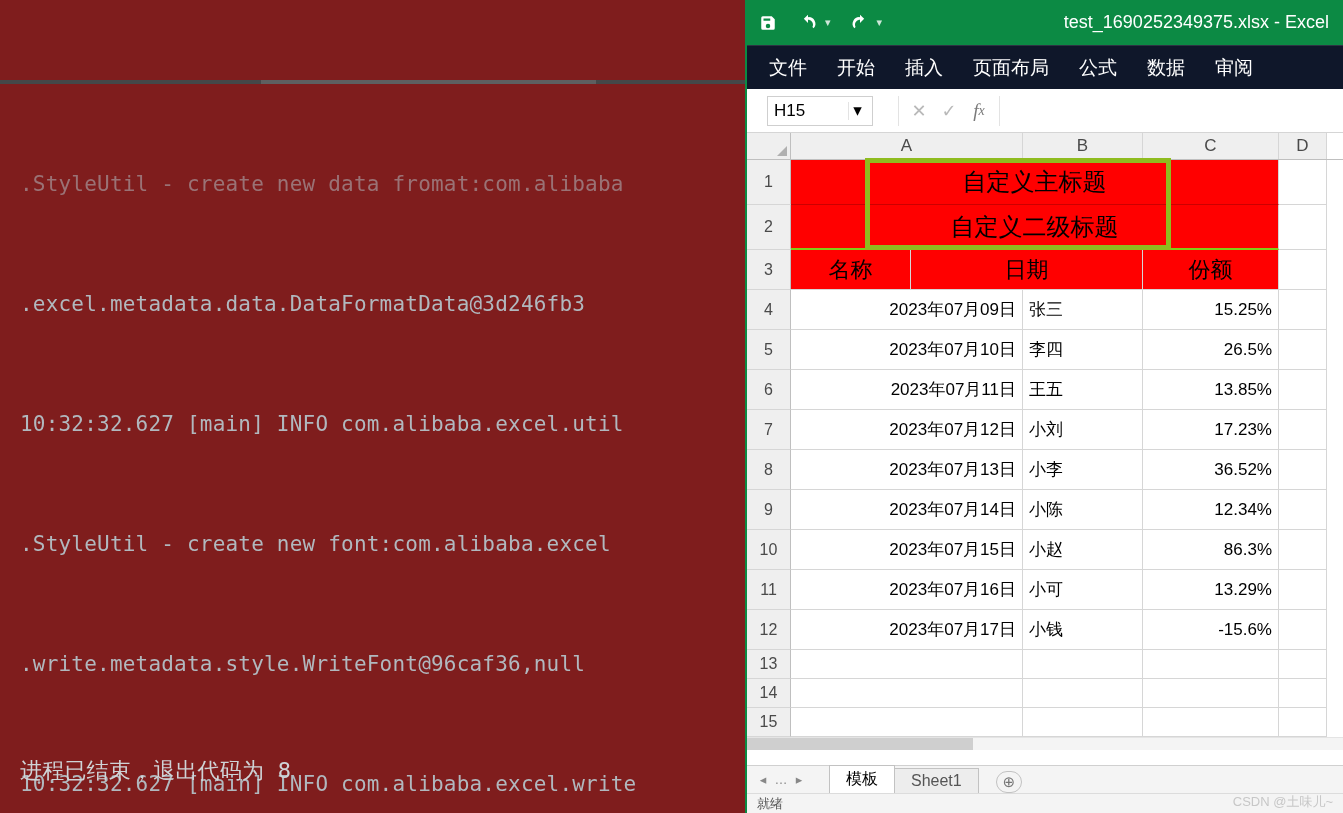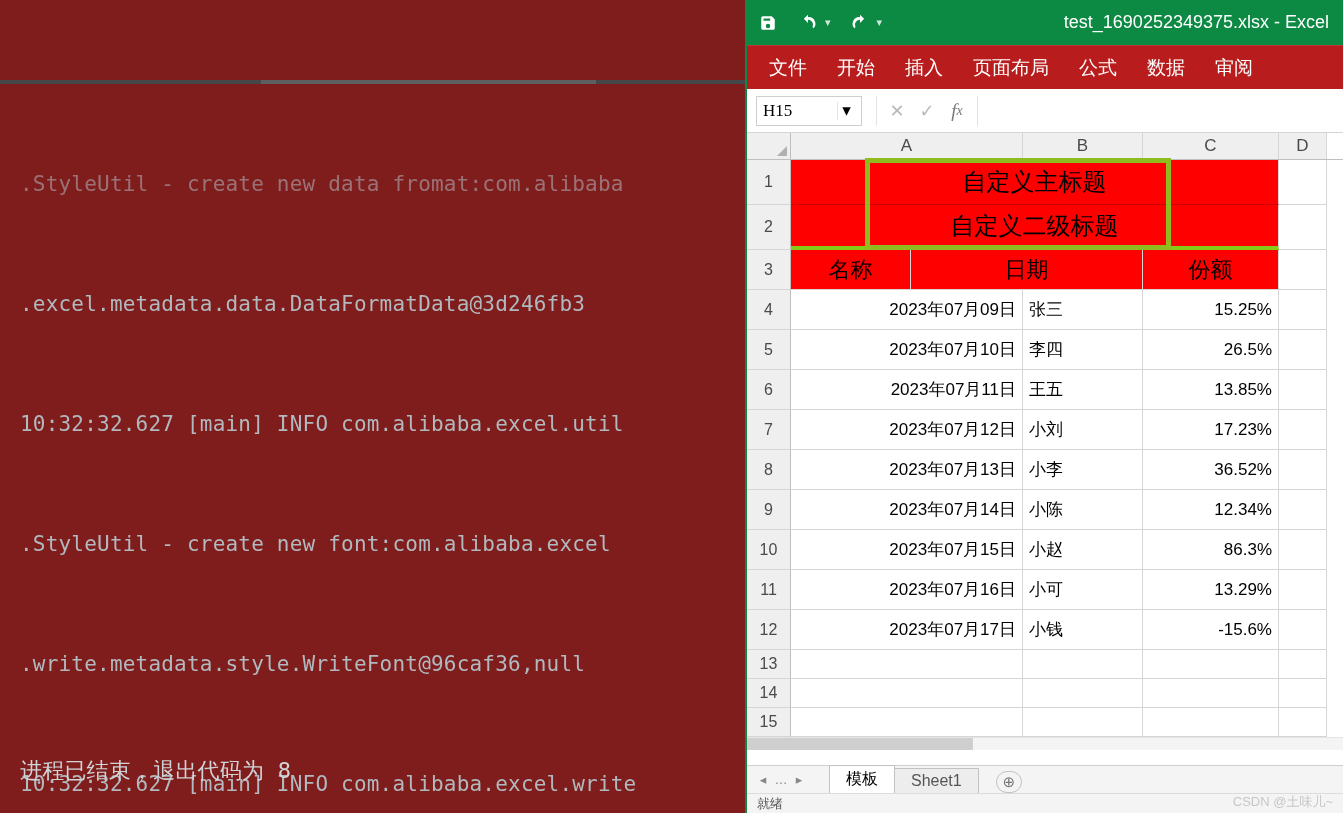--- a/index.html
+++ b/index.html
@@ -26,25 +26,25 @@
   }
   .titlebar {
     height: 45px; background: #0c8a44; color:#fff; display:flex; align-items:center; padding:0 10px; gap:10px;
     font-size:15px;
   }
   .qat { display:flex; align-items:center; gap:18px; }
   .qat-btn { width:22px; height:22px; display:flex; align-items:center; justify-content:center; cursor:pointer; fill:#fff; }
   .qat-sep {font-size:11px; opacity:.8; margin-left:-12px;}
   .titlebar .title { flex:1; text-align:right; white-space:nowrap; overflow:hidden; font-size:18px; padding-right:4px;}
 
-  .ribbon-tabs { height:44px; background:#b91c1c; color:#fff; display:flex; align-items:center; gap:30px; padding:0 22px; font-size:19px; border-top:1px solid rgba(255,255,255,.12);text-align:center;}
+  .ribbon-tabs { height:44px; background:#0f172a; color:#fff; display:flex; align-items:center; gap:30px; padding:0 22px; font-size:19px; border-top:1px solid rgba(255,255,255,.12);text-align:center;}
   .ribbon-tab { cursor:pointer; }
 
   .formula-bar { height:44px; border-bottom:1px solid #d5d5d5; display:flex; align-items:center; background:#fff;}
-  .name-box { width:106px; height:30px; border:1px solid #cfcfcf; margin:0 9px; display:flex; align-items:center; padding:0 6px; font-size:17px;font-family:Liberation Serif, serif;}
+  .name-box { width:106px; height:30px; border:1px solid #cfcfcf; margin:0 20px; display:flex; align-items:center; padding:0 6px; font-size:17px;}
   .name-box .dd { margin-left:auto; width:18px; height:18px; display:flex; align-items:center; justify-content:center; border-left:1px solid #e3e3e3;}
   .fb-sep{ width:1px; height:30px; background:#e3e3e3; margin:0 5px;}
   .fb-btn { width:30px; height:30px; display:flex; align-items:center; justify-content:center; color:#b9b9b9; font-size:18px; cursor:pointer;}
   .fb-btn.fx { font-style: italic; font-family: "Times New Roman", serif; font-size:19px; color:#7a7a7a;}
   .fb-sep2{ width:1px; height:30px; background:#e3e3e3; margin:0 5px;}
   .formula-input { flex:1; height:30px; border:none; outline:none; font-size:16px; padding:0 6px;}
 
   .grid-area { flex:1; display:flex; flex-direction:column; overflow:hidden; font-size:17px; }
   .col-headers { display:flex; height:27px; border-bottom:1px solid #bfbfbf;}
   .corner { width:44px; border-right:1px solid #bfbfbf; background:#efefef; position:relative;}
@@ -166,21 +166,21 @@
       <div class="title-box" style="left:118px;top:-2px;width:306px;height:92px;"></div>
 
       <div class="row" style="height:45px;">
         <div class="rowh">1</div>
         <div class="merged" style="border-bottom:1px solid #cc0000;">自定义主标题</div>
         <div class="cell colD"></div>
       </div>
 
       <div class="row" style="height:45px;">
         <div class="rowh">2</div>
-        <div class="merged" style="border-bottom:4px solid #84cc16;">自定义二级标题</div>
+        <div class="merged" style="border-bottom:2px solid #84cc16;">自定义二级标题</div>
         <div class="cell colD"></div>
       </div>
 
       <div class="row" style="height:40px;">
         <div class="rowh">3</div>
         <div class="cell colB hdr-red">名称</div>
         <div class="cell colA hdr-red">日期</div>
         <div class="cell colC hdr-red">份额</div>
         <div class="cell colD"></div>
       </div>

